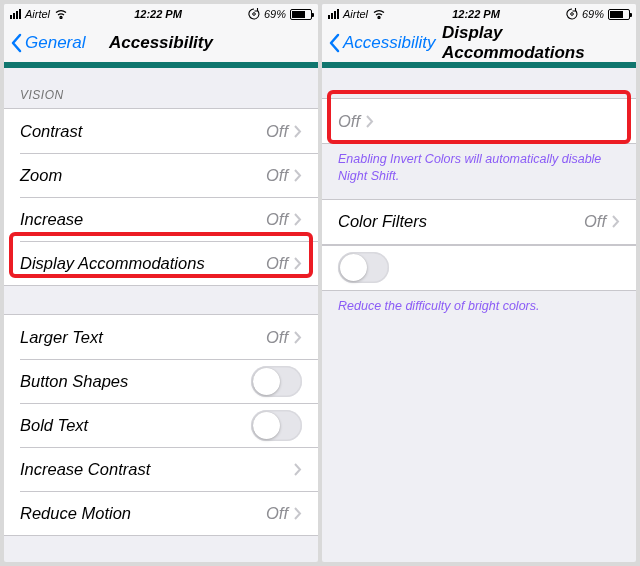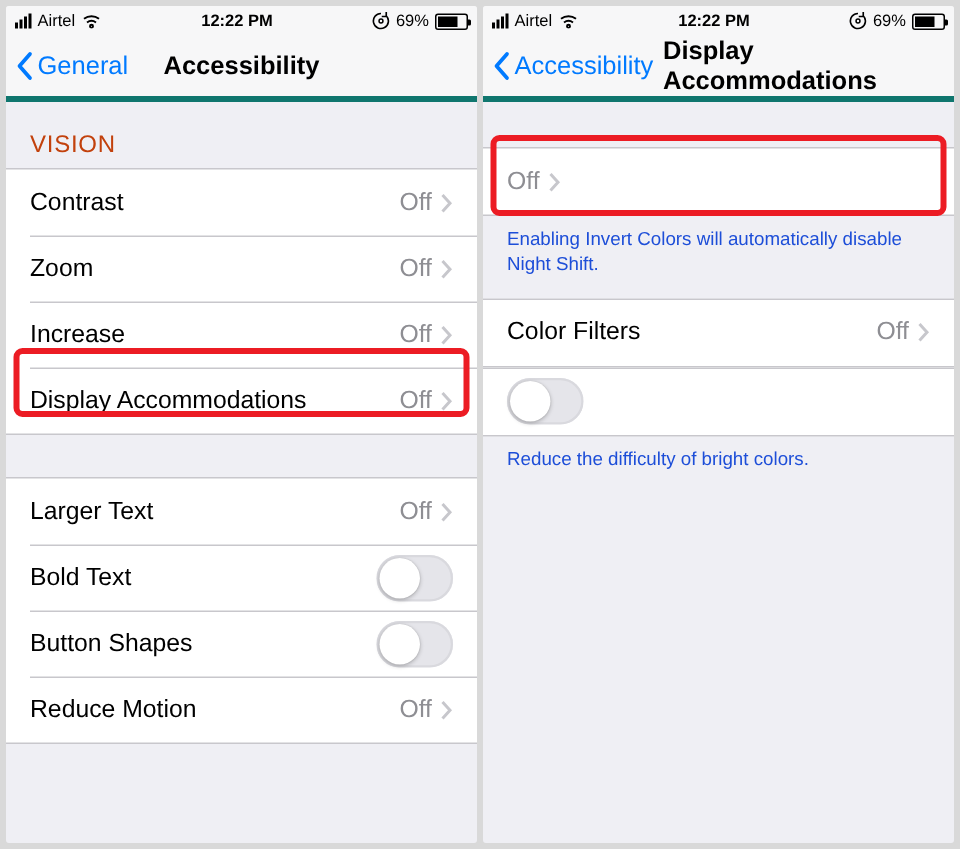--- a/index.html
+++ b/index.html
@@ -1,43 +1,43 @@
 <!DOCTYPE html>
 <html><head>
 <meta charset="utf-8">
 <style>
 * { margin:0; padding:0; box-sizing:border-box; font-family:-apple-system,"Helvetica Neue",Arial,sans-serif; -webkit-font-smoothing:antialiased; }
 body { background:#d9d9d9; width:640px; height:566px; overflow:hidden; }
 .frame { display:flex; gap:4px; padding:4px; }
-.phone { width:352px; height:558px; background:#efeff4; position:relative; overflow:hidden; border-radius:2px; }
+.phone { width:352px; height:558px; background:#efeff4; position:relative; overflow:hidden; border-radius:2px;font-style:italic; }
 .status-bar { height:20px; background:#f7f7f8; display:flex; align-items:center; justify-content:space-between; padding:0 6px; font-size:11px; font-weight:500; }
 .status-left,.status-right { display:flex; align-items:center; gap:4px; }
 .sig { display:flex; align-items:flex-end; gap:1px; }
 .sig i { width:2px; background:#000; display:block; }
 .sig i:nth-child(1){height:4px}.sig i:nth-child(2){height:6px}.sig i:nth-child(3){height:8px}.sig i:nth-child(4){height:10px}
 .battery { width:22px; height:11px; border:1px solid #000; border-radius:2px; position:relative; }
 .battery::after { content:""; position:absolute; right:-3px; top:3px; width:2px; height:4px; background:#000; border-radius:0 1px 1px 0; }
 .battery .fill { position:absolute; left:1px; top:1px; bottom:1px; width:65%; background:#000; }
-.nav { height:44px; background:#f7f7f8; border-bottom:4px solid #0f766e; display:flex; align-items:center; position:relative; }
+.nav { height:44px; background:#f7f7f8; border-bottom:6px solid #0f766e; display:flex; align-items:center; position:relative; }
 .nav .back { position:absolute; left:6px; display:flex; align-items:center; color:#007aff; font-size:17px; gap:3px; }
 .nav .back svg { width:12px; height:20px; }
 .nav .title { width:100%; text-align:center; font-size:17px; font-weight:600; color:#000; }
 .nav.left-title .title { text-align:left; padding-left:120px; }
-.section-header { font-size:16px; color:#c2410c; padding:20px 16px 6px; text-transform:uppercase; letter-spacing:0.5px; }
+.section-header { font-size:12px; color:#737373; padding:20px 16px 6px; text-transform:uppercase; letter-spacing:0.5px; }
 .group { background:#fff; border-top:1px solid #c8c7cc; border-bottom:1px solid #c8c7cc; }
 .row { height:44px; display:flex; align-items:center; justify-content:space-between; padding:0 16px; position:relative; }
 .row + .row::before { content:""; position:absolute; top:0; left:16px; right:0; height:1px; background:#c8c7cc; }
 .row .label { font-size:16.5px; color:#000; }
 .row .right { display:flex; align-items:center; gap:6px; }
 .row .value { font-size:16.5px; color:#8e8e93; }
 .chevron { width:8px; height:13px; }
 .chevron path { stroke:#c7c7cc; stroke-width:2; fill:none; }
 .switch { width:51px; height:31px; border-radius:16px; background:#e5e5ea; position:relative; box-shadow:inset 0 0 0 1.5px #d9d9de; }
 .switch .knob { position:absolute; width:27px; height:27px; background:#fff; border-radius:50%; top:2px; left:2px; box-shadow:0 1px 3px rgba(0,0,0,0.25),0 0 1px rgba(0,0,0,0.15); }
-.footer-text { font-size:12.5px; color:#1d4ed8; padding:7px 16px 14px; line-height:1.35;border-radius:26px; }
+.footer-text { font-size:12.5px; color:#8b5cf6; padding:7px 16px 14px; line-height:1.35;border-radius:26px; }
 .gap { height:28px; }
 .highlight { position:absolute; border:4px solid #ec1c24; border-radius:6px; pointer-events:none; z-index:10; }
 .scroll { height:calc(100% - 64px); overflow:hidden; }
 </style>
 </head>
 <body>
 
 <div class="frame">
 
   <div class="phone">
@@ -120,33 +120,42 @@
           <div class="row">
             <span class="label">Larger Text</span>
             <div class="right">
               <span class="value">Off</span>
               <svg class="chevron" viewBox="0 0 8 13">
                 <path d="M1 1l5 5.5L1 12"></path>
               </svg>
             </div>
           </div>
           <div class="row">
-            <span class="label">Bold Text</span>
+            <span class="label">Button Shapes</span>
             <div class="right">
               <div class="switch">
                 <div class="knob"></div>
               </div>
             </div>
           </div>
           <div class="row">
-            <span class="label">Button Shapes</span>
+            <span class="label">Bold Text</span>
             <div class="right">
               <div class="switch">
                 <div class="knob"></div>
               </div>
+            </div>
+          </div>
+          <div class="row">
+            <span class="label">Increase Contrast</span>
+            <div class="right">
+              <span class="value"></span>
+              <svg class="chevron" viewBox="0 0 8 13">
+                <path d="M1 1l5 5.5L1 12"></path>
+              </svg>
             </div>
           </div>
           <div class="row">
             <span class="label">Reduce Motion</span>
             <div class="right">
               <span class="value">Off</span>
               <svg class="chevron" viewBox="0 0 8 13">
                 <path d="M1 1l5 5.5L1 12"></path>
               </svg>
             </div>

